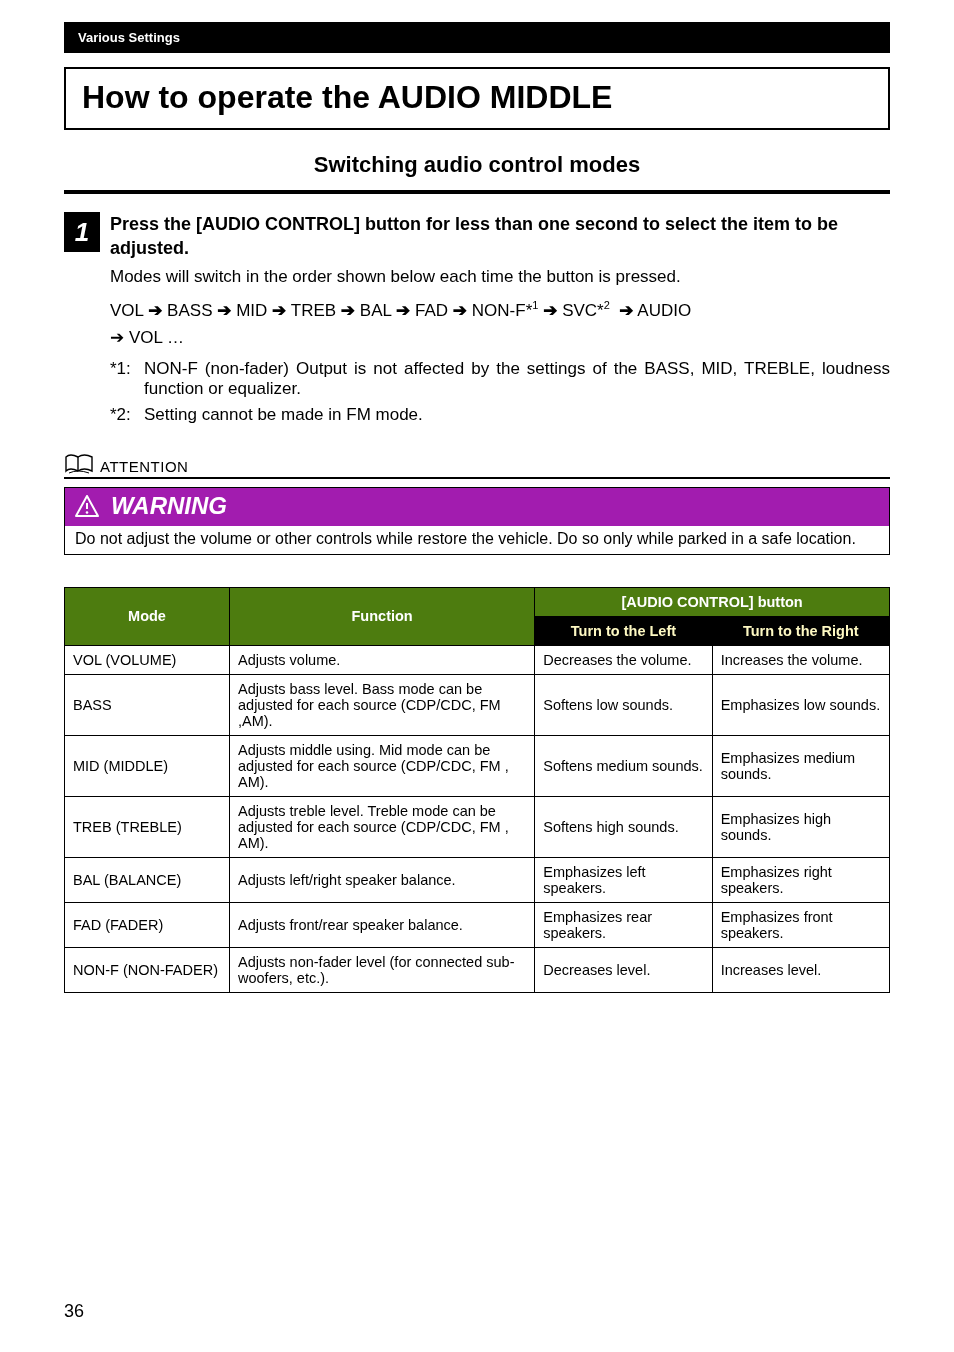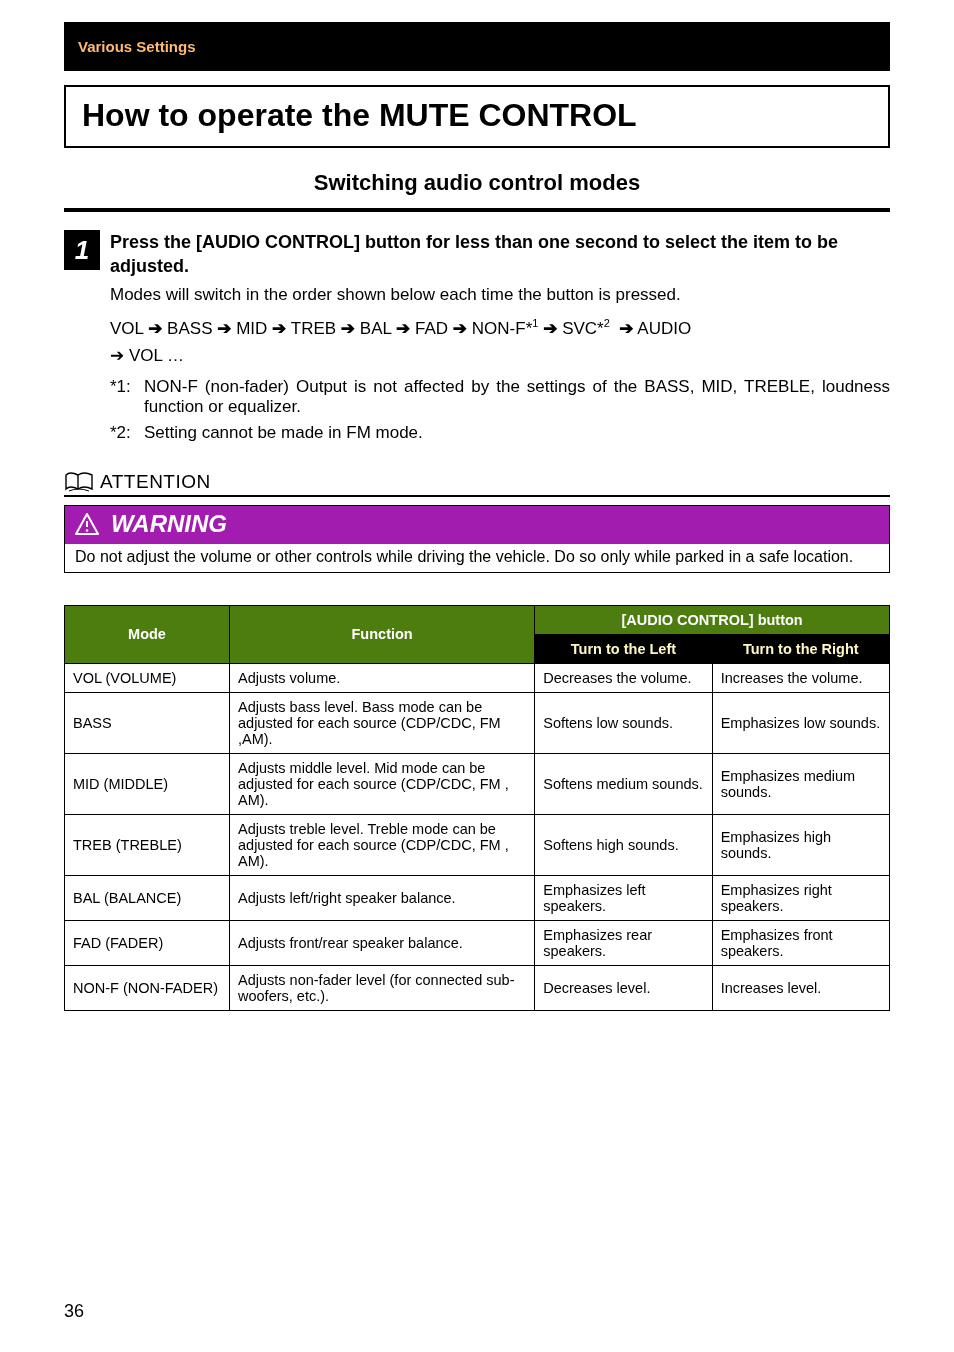--- a/index.html
+++ b/index.html
@@ -10,24 +10,24 @@
     background: #fff;
     width: 954px;
   }
   .page {
     padding: 22px 64px 40px 64px;
     position: relative;
     min-height: 1352px;
   }
   .header-band {
     background: #000;
-    color: #fdba74;
-    font-weight: bold;
-    font-size: 15px;
-    padding: 16px 14px;
+    color: #ffffff;
+    font-weight: bold;
+    font-size: 13px;
+    padding: 8px 14px;
     margin: 0 0 14px 0;
   }
   .title-box {
     border: 2px solid #000;
     border-top-width: 2px;
     padding: 10px 16px 12px 16px;
     margin-bottom: 22px;
   }
   .title-box h1 {
     margin: 0;
@@ -95,21 +95,21 @@
   .note-item .txt { flex:1; text-align: justify; }
   .attention-row {
     display:flex;
     align-items:flex-end;
     margin: 20px 0 2px 0;
   }
   .att-icon {
     width: 30px; height: 24px; flex:0 0 30px;
     margin-right: 6px;
   }
-  .attention-label { font-size: 19px; letter-spacing: .5px; }
+  .attention-label { font-size: 15px; letter-spacing: .5px; }
   .att-rule {
     border:0; border-top:2px solid #000;
     margin: 2px 0 8px 0;
   }
   .attention-text {
     font-size: 17px;
     margin: 0 0 26px 18px;
   }
   .warning-box {
     border: 1.5px solid #000;
@@ -165,21 +165,21 @@
   }
 </style>
 </head>
 <body>
 
 <div class="page">
 
   <div class="header-band">Various Settings</div>
 
   <div class="title-box">
-    <h1>How to operate the MUTE CONTROL</h1>
+    <h1>How to operate the AUDIO MIDDLE</h1>
   </div>
 
   <h2 class="subtitle">Switching audio control modes</h2>
   <hr class="thick-rule">
 
 
   <div class="step">
     <div class="step-num">1</div>
     <div class="step-body">
       <p class="step-title">Press the [AUDIO CONTROL] button for less than one second to select the item to be adjusted.</p>
@@ -232,21 +232,21 @@
 
   <div class="warning-box">
     <div class="warning-head">
       <svg class="warn-tri" viewBox="0 0 24 22">
         <path d="M12 1 L23 21 L1 21 Z" fill="none" stroke="#fff" stroke-width="2" stroke-linejoin="round"></path>
         <line x1="12" y1="8" x2="12" y2="14" stroke="#fff" stroke-width="2"></line>
         <circle cx="12" cy="17.5" r="1.3" fill="#fff"></circle>
       </svg>
       <span>WARNING</span>
     </div>
-    <div class="warning-body">Do not adjust the volume or other controls while driving the vehicle. Do so only while parked in a safe location.</div>
+    <div class="warning-body">Do not adjust the volume or other controls while restore the vehicle. Do so only while parked in a safe location.</div>
   </div>
 
   <table class="ctrl">
     <colgroup>
       <col style="width:20%">
       <col style="width:37%">
       <col style="width:21.5%">
       <col style="width:21.5%">
     </colgroup>
     <thead>
@@ -268,21 +268,21 @@
         <td>Increases the volume.</td>
       </tr>
       <tr>
         <td class="mode">BASS</td>
         <td>Adjusts bass level. Bass mode can be adjusted for each source (CDP/CDC, FM ,AM).</td>
         <td>Softens low sounds.</td>
         <td>Emphasizes low sounds.</td>
       </tr>
       <tr>
         <td class="mode">MID (MIDDLE)</td>
-        <td>Adjusts middle level. Mid mode can be adjusted for each source (CDP/CDC, FM , AM).</td>
+        <td>Adjusts middle using. Mid mode can be adjusted for each source (CDP/CDC, FM , AM).</td>
         <td>Softens medium sounds.</td>
         <td>Emphasizes medium sounds.</td>
       </tr>
       <tr>
         <td class="mode">TREB (TREBLE)</td>
         <td>Adjusts treble level. Treble mode can be adjusted for each source (CDP/CDC, FM , AM).</td>
         <td>Softens high sounds.</td>
         <td>Emphasizes high sounds.</td>
       </tr>
       <tr>

